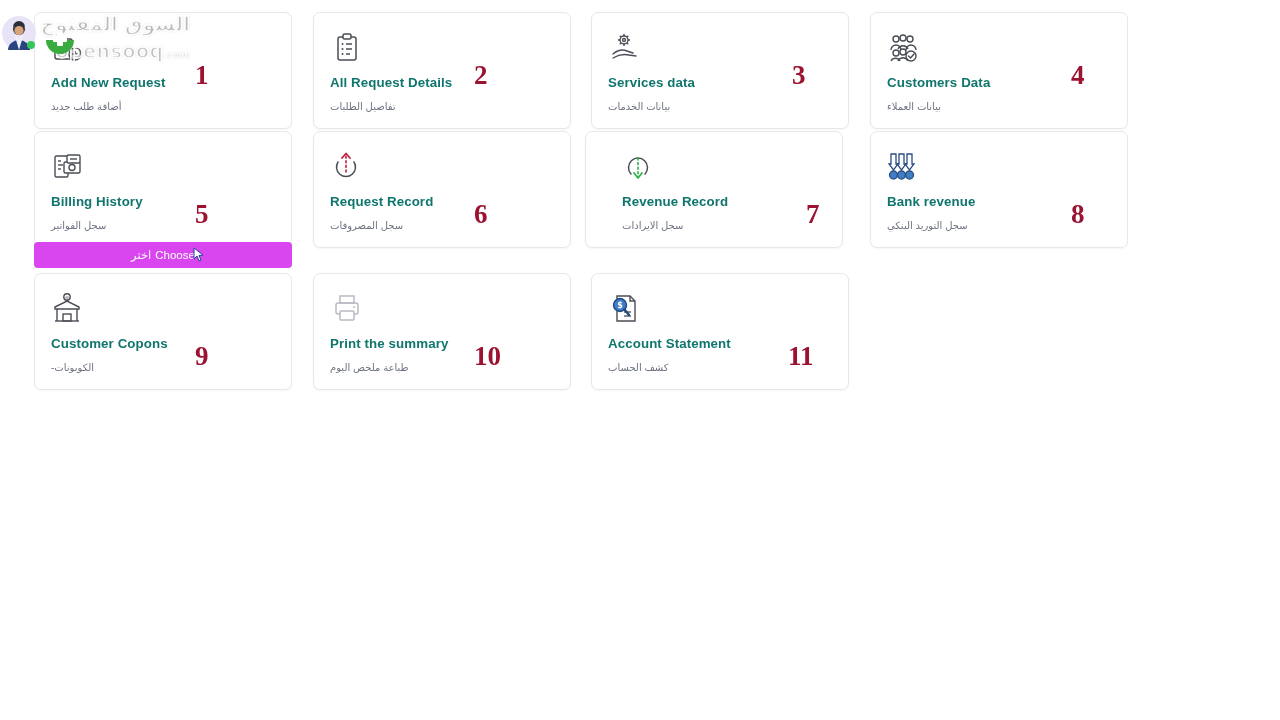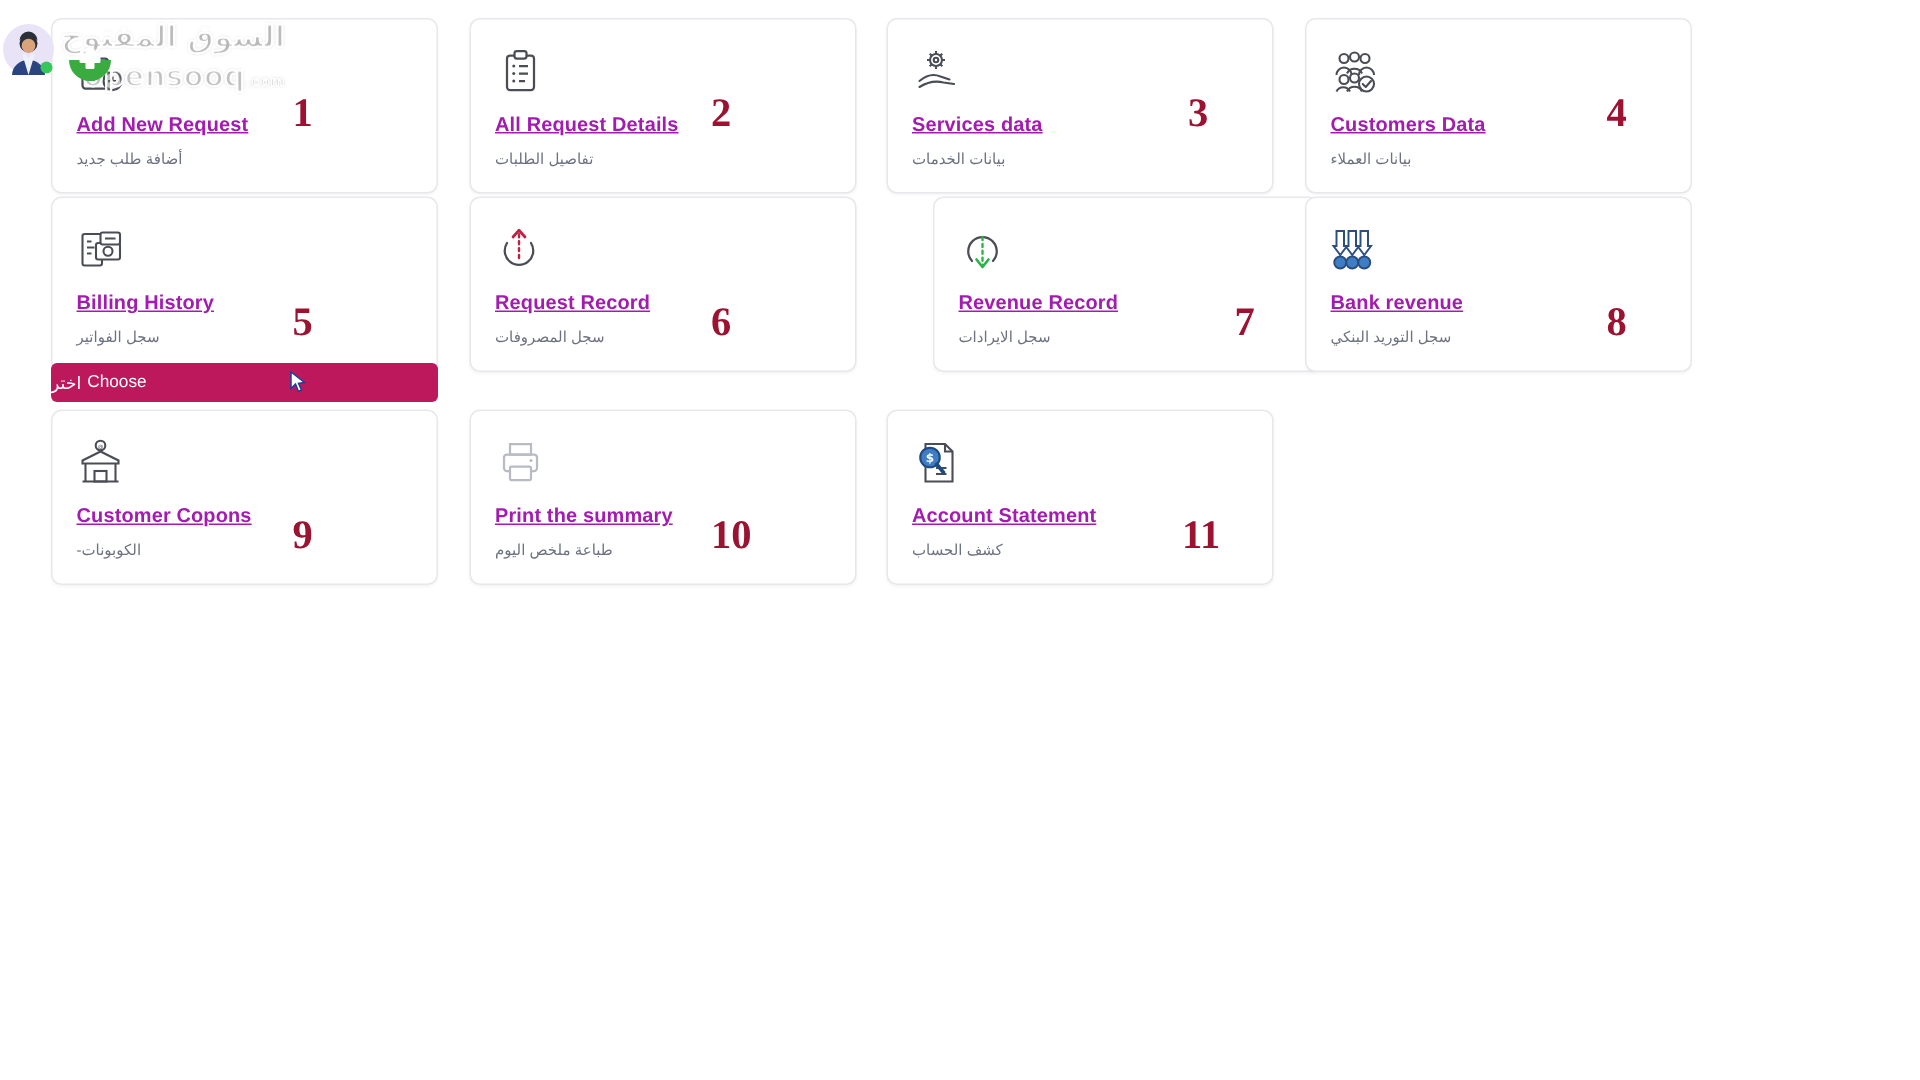--- a/index.html
+++ b/index.html
@@ -32,25 +32,24 @@
   }
   .icon-box {
     width: 34px; height: 34px;
     display: block;
     margin-bottom: 10px;
   }
   .icon-box svg { display: block; }
   .title {
     font-size: 13.3px;
     font-weight: 700;
-    color: #a21caf;
+    color: #0f766e;
     letter-spacing: .1px;
     line-height: 1.2;
     white-space: nowrap;
-    text-decoration: underline;
   }
   .subtitle {
     margin-top: 10px;
     font-size: 10px;
     color: #6d7280;
     direction: rtl;
     text-align: left;
     unicode-bidi: plaintext;
     white-space: nowrap;
   }
@@ -61,28 +60,29 @@
     font-weight: 700;
     color: #9c1231;
     line-height: 1;
   }
 
   
   .choose-btn {
     position: absolute;
     left: 34px; top: 242px;
     width: 258px; height: 26px;
-    background: #be185d;
+    background: #d946ef;
     border: none;
     border-radius: 4px;
     color: #ffffff;
     font-size: 11.5px;
     font-family: "Liberation Sans", sans-serif;
     display: flex;
     align-items: center;
+    justify-content: center;
     gap: 4px;
     cursor: pointer;
     z-index: 5;
   }
   .choose-btn .ar { direction: rtl; unicode-bidi: plaintext; }
 
   
   .cursor {
     position: absolute;
     left: 193px; top: 247px;
@@ -273,21 +273,21 @@
             <line x1="16" y1="22" x2="16" y2="4" stroke="#c0203f" stroke-width="1.6" stroke-linecap="round" stroke-dasharray="2 2.6"></line>
             <path d="M12 8 L16 3.5 L20 8" stroke="#c0203f" stroke-width="1.8" stroke-linecap="round" stroke-linejoin="round" fill="none"></path>
           </svg>
         </span>
         <div class="title">Request Record</div>
         <div class="subtitle">سجل المصروفات</div>
         <div class="num" style="left:160px;top:69px;">6</div>
       </div>
     </div>
 
-    <div class="card" style="left:588px;top:119px;width:258px;height:117px;">
+    <div class="card" style="left:551px;top:119px;width:258px;height:117px;padding-left:20px;">
       <div class="card-inner">
         <span class="icon-box">
           <svg width="34" height="34" viewBox="0 0 34 34" fill="none">
             <path d="M9 24 A9.5 9.5 0 1 1 23 24" stroke="#4a4d55" stroke-width="1.5" stroke-linecap="round" fill="none"></path>
             <line x1="16" y1="8" x2="16" y2="27" stroke="#2eb34a" stroke-width="1.6" stroke-linecap="round" stroke-dasharray="2 2.6"></line>
             <path d="M12 23 L16 28 L20 23" stroke="#2eb34a" stroke-width="1.8" stroke-linecap="round" stroke-linejoin="round" fill="none"></path>
           </svg>
         </span>
         <div class="title">Revenue Record</div>
         <div class="subtitle">سجل الايرادات</div>

